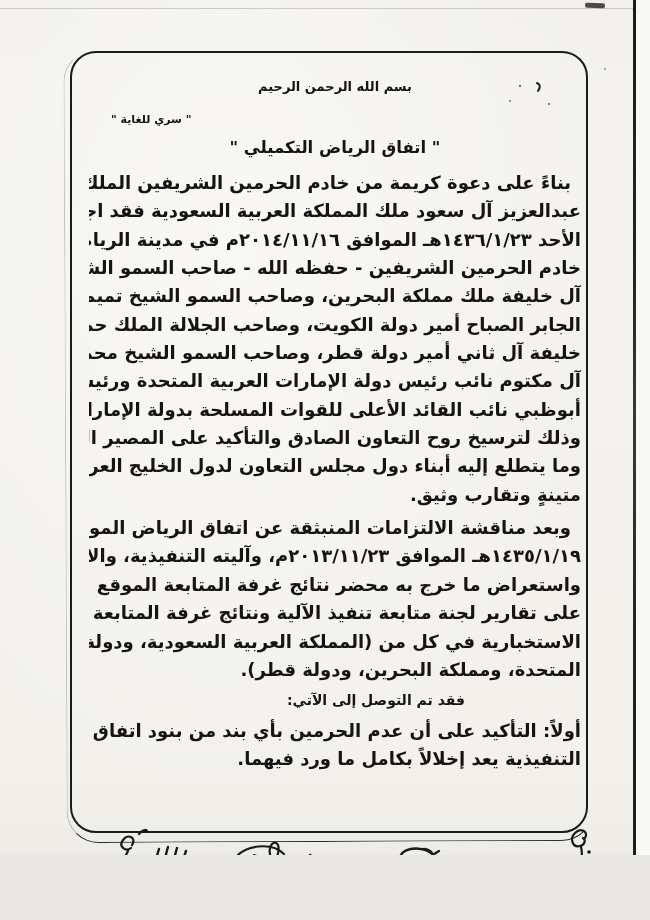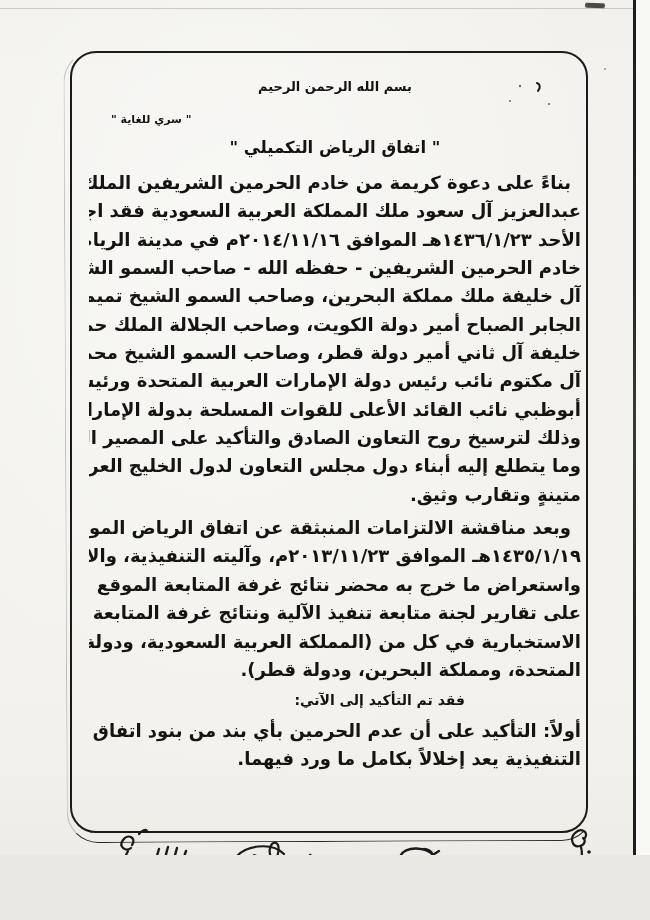--- a/index.html
+++ b/index.html
@@ -86,21 +86,21 @@
 
     <div class="para para2">
       <div class="line ind">وبعد مناقشة الالتزامات المنبثقة عن اتفاق الرياض الموقع بتاريخ</div>
       <div class="line">١٤٣٥/١/١٩هـ الموافق ٢٠١٣/١١/٢٣م، وآليته التنفيذية، والاطلاع</div>
       <div class="line">واستعراض ما خرج به محضر نتائج غرفة المتابعة الموقع بتاريخ</div>
       <div class="line">على تقارير لجنة متابعة تنفيذ الآلية ونتائج غرفة المتابعة المشتركة،</div>
       <div class="line">الاستخبارية في كل من (المملكة العربية السعودية، ودولة الإمارات العربية</div>
       <div class="line end">المتحدة، ومملكة البحرين، ودولة قطر).</div>
     </div>
 
-    <div class="lead">فقد تم التأكيد إلى الآتي:</div>
+    <div class="lead">فقد تم التوصل إلى الآتي:</div>
 
     <div class="para clause">
       <div class="line">أولاً: التأكيد على أن عدم الحرمين بأي بند من بنود اتفاق الرياض وآليته</div>
       <div class="line end">التنفيذية يعد إخلالاً بكامل ما ورد فيهما.</div>
     </div>
   </div>
 
   <div class="page-number">-١٠-</div>
 
   <svg class="sig-layer" viewBox="0 0 650 920">

